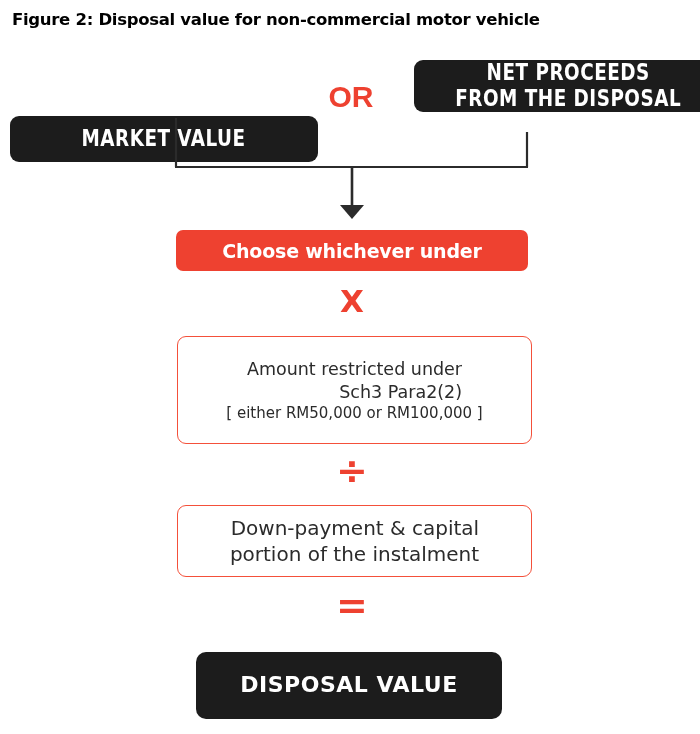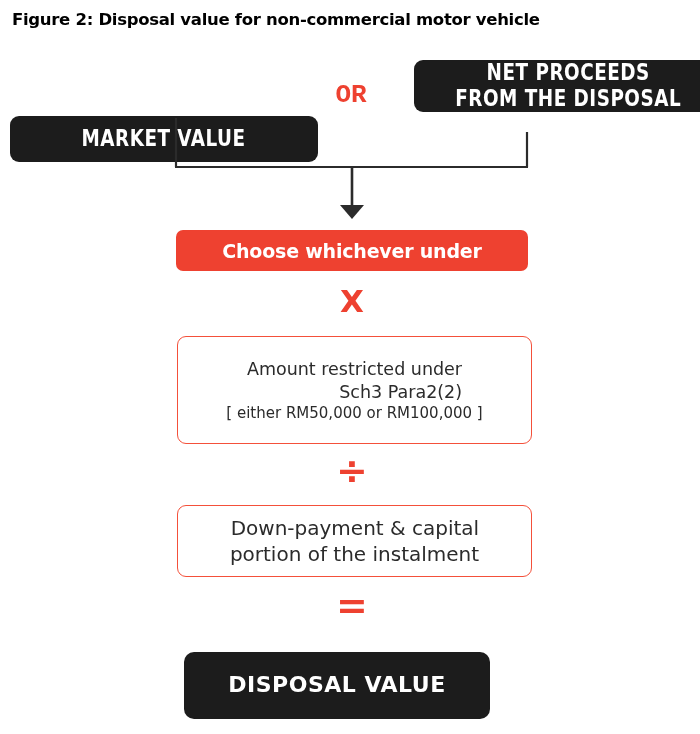--- a/index.html
+++ b/index.html
@@ -68,41 +68,41 @@
   #box-net-proceeds {
     left: 382px;
     top: 60px;
     width: 308px;
     height: 52px;
     margin-left: 32px;
   }
   #box-net-proceeds .bb-text { font-size: 23px; }
 
   #box-disposal-value {
-    left: 184px;
+    left: 196px;
     top: 652px;
     width: 306px;
     height: 67px;
     border-radius: 10px;
   }
   #box-disposal-value .bb-text {
     font-size: 22px;
     letter-spacing: 0.5px;
     transform: scaleX(1);
   }
 
   
   #or-label {
     position: absolute;
     left: 326px;
     top: 80px;
     width: 50px;
     text-align: center;
-    font-family: Liberation Mono, monospace;
-    font-size: 26px;
+    font-family: Liberation Sans, sans-serif;
+    font-size: 30px;
     font-weight: bold;
     color: #ee4130;
     letter-spacing: 0px;
   }
 
   
   #bracket-connector {
     position: absolute;
     left: 0px;
     top: 110px;

